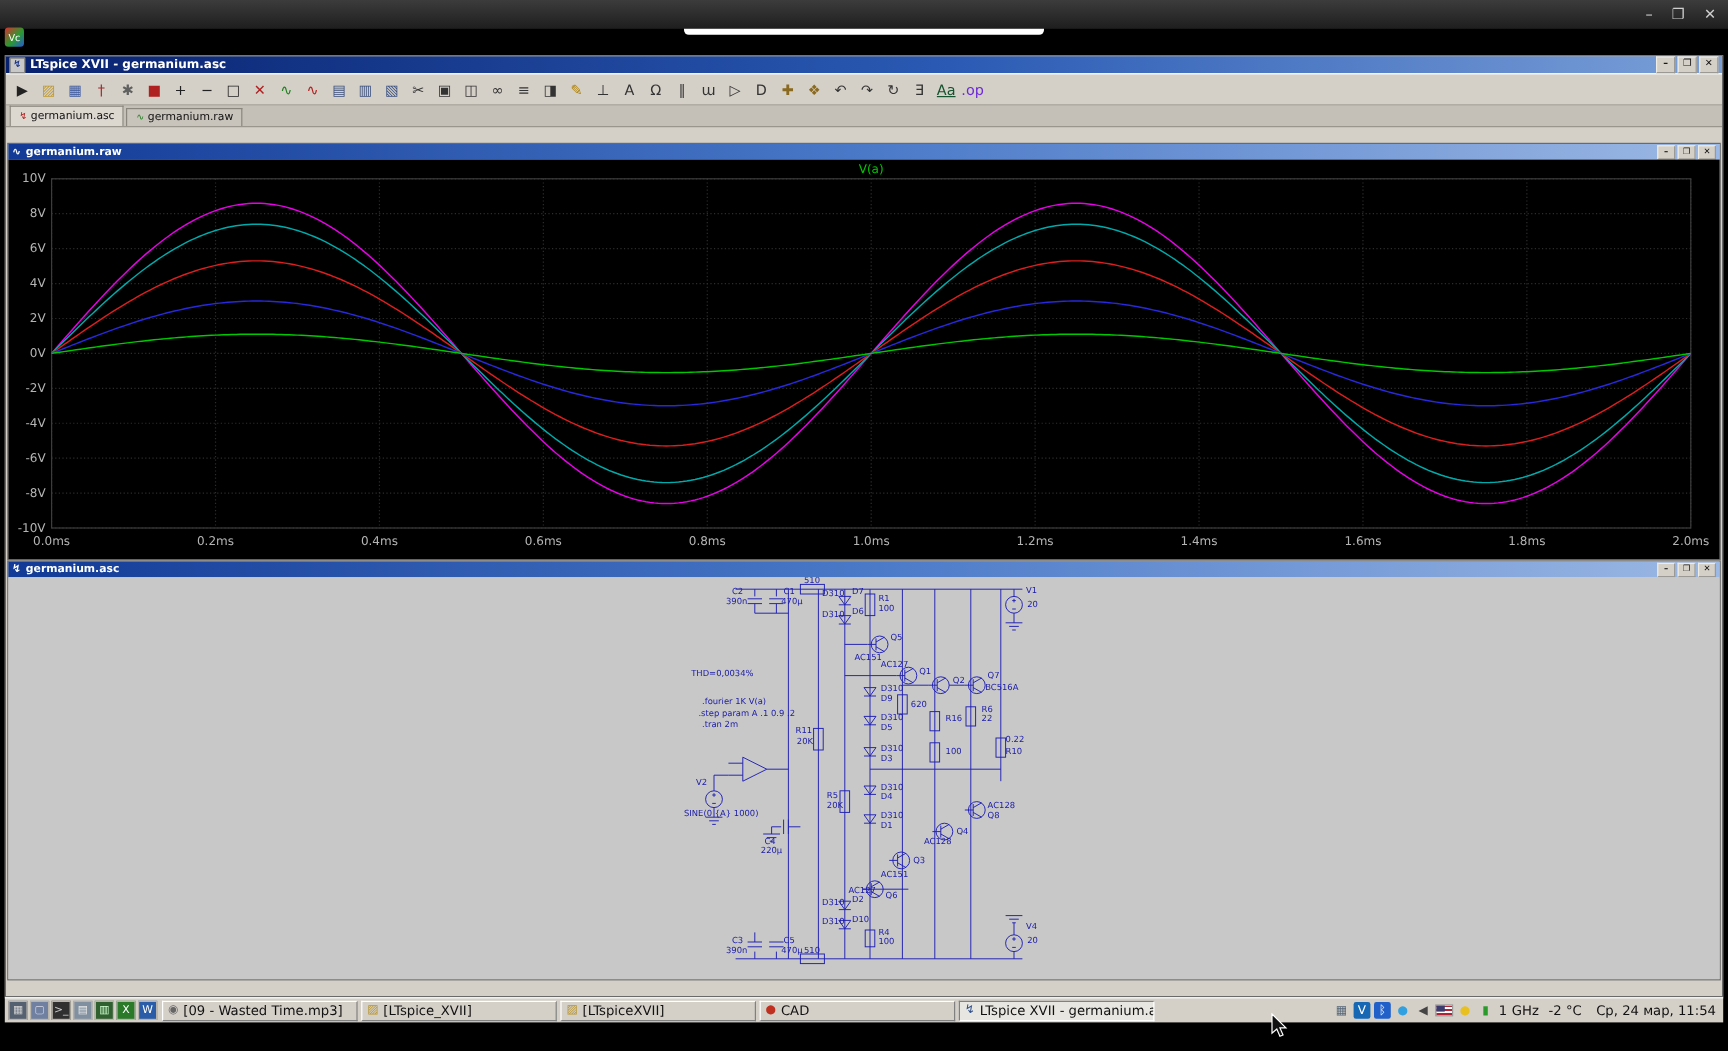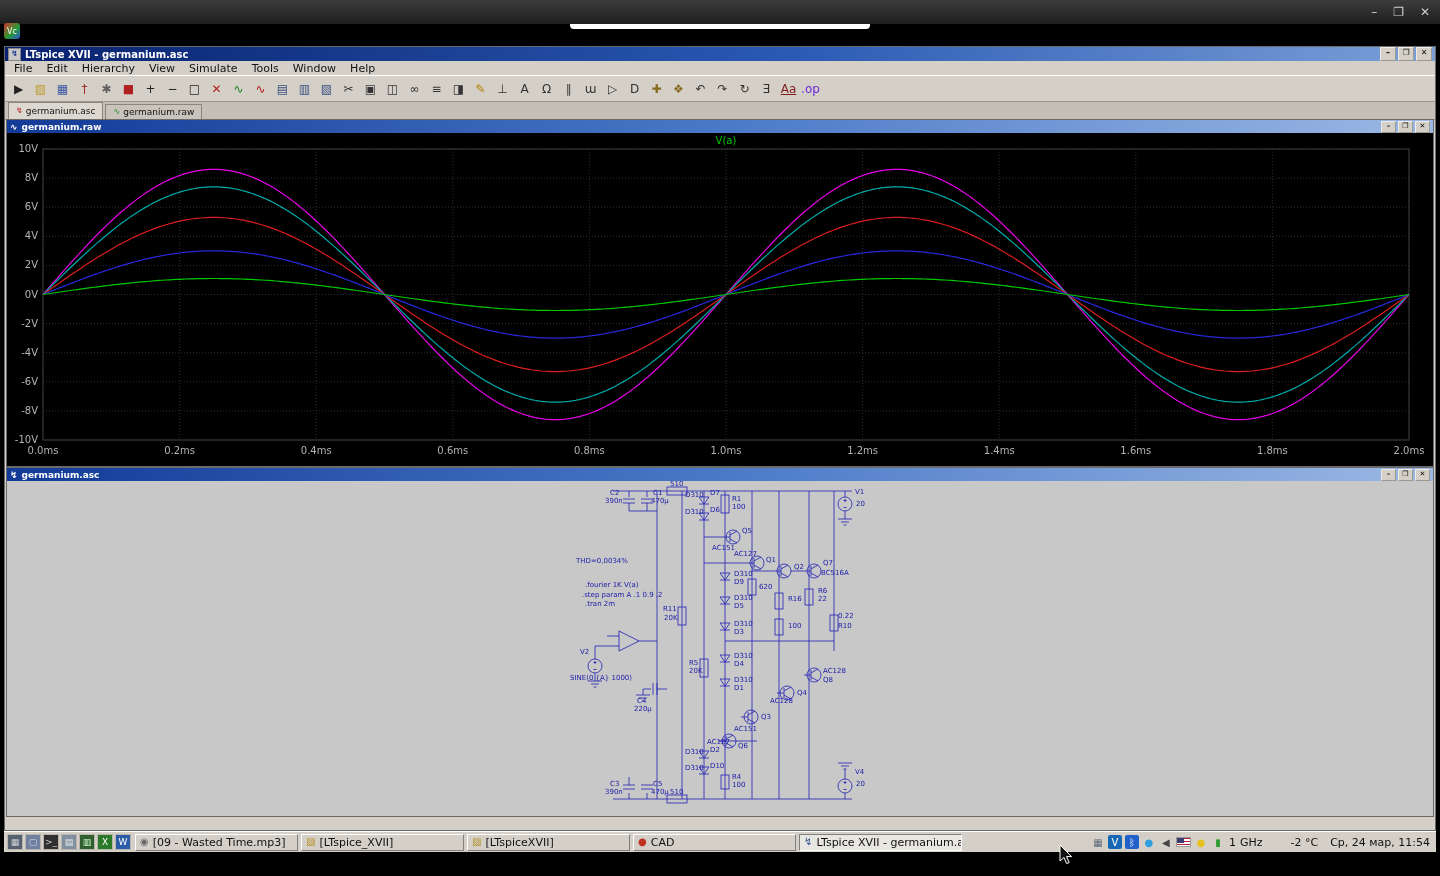--- a/index.html
+++ b/index.html
@@ -90,30 +90,20 @@
   <div class="lt-window">
     <div class="lt-titlebar">
       <div class="title-icon">↯</div>
       <span>LTspice XVII - germanium.asc</span>
       <div class="win-buttons">
         <div class="win-btn">–</div>
         <div class="win-btn">❐</div>
         <div class="win-btn">✕</div>
       </div>
     </div>
-    <div class="lt-menubar">
-        <div class="menu-item">File</div>
-        <div class="menu-item">Edit</div>
-        <div class="menu-item">Hierarchy</div>
-        <div class="menu-item">View</div>
-        <div class="menu-item">Simulate</div>
-        <div class="menu-item">Tools</div>
-        <div class="menu-item">Window</div>
-        <div class="menu-item">Help</div>
-      </div>
     <div class="lt-toolbar">
         <div class="tb-btn" style="color: rgb(34, 34, 34);">▶</div>
         <div class="tb-btn" style="color: rgb(192, 154, 48);">▨</div>
         <div class="tb-btn" style="color: rgb(58, 87, 160);">▦</div>
         <div class="tb-btn" style="color: rgb(160, 48, 48);">†</div>
         <div class="tb-btn" style="color: rgb(96, 96, 96);">✱</div>
         <div class="tb-btn" style="color: rgb(176, 32, 32);">■</div>
         <div class="tb-btn" style="color: rgb(34, 34, 34);">+</div>
         <div class="tb-btn" style="color: rgb(34, 34, 34);">−</div>
         <div class="tb-btn" style="color: rgb(34, 34, 34);">□</div>
@@ -136,21 +126,21 @@
         <div class="tb-btn" style="color: rgb(51, 51, 51);">∥</div>
         <div class="tb-btn" style="color: rgb(51, 51, 51);">ɯ</div>
         <div class="tb-btn" style="color: rgb(51, 51, 51);">▷</div>
         <div class="tb-btn" style="color: rgb(51, 51, 51);">D</div>
         <div class="tb-btn" style="color: rgb(138, 106, 32);">✚</div>
         <div class="tb-btn" style="color: rgb(138, 106, 32);">❖</div>
         <div class="tb-btn" style="color: rgb(51, 51, 51);">↶</div>
         <div class="tb-btn" style="color: rgb(51, 51, 51);">↷</div>
         <div class="tb-btn" style="color: rgb(51, 51, 51);">↻</div>
         <div class="tb-btn" style="color: rgb(51, 51, 51);">Ǝ</div>
-        <div class="tb-btn" style="color: #7f1d1d; text-decoration: underline;">Aa</div>
+        <div class="tb-btn" style="color: #14532d; text-decoration: underline;">Aa</div>
         <div class="tb-btn" style="color: #6d28d9;">.op</div>
       </div>
     <div class="lt-tabbar">
         <div class="tab active">
           <span class="tab-icon" style="color: rgb(176, 32, 32);">↯</span>
           <span>germanium.asc</span>
         </div>
         <div class="tab">
           <span class="tab-icon" style="color: rgb(32, 128, 32);">∿</span>
           <span>germanium.raw</span>
@@ -495,21 +485,21 @@
           <div class="tray-icon" style="color: rgb(48, 160, 224);">●</div>
           <div class="tray-icon" style="color: rgb(68, 68, 68);">◀</div>
           <div class="tray-flag">
             <i></i>
           </div>
           <div class="tray-icon" style="color: rgb(232, 192, 32);">●</div>
           <div class="tray-icon" style="color: rgb(42, 154, 42);">▮</div>
         </span>
       <span class="tray-text">1</span>
       <span class="tray-text">GHz</span>
-      <span class="tray-text" style="margin-left:24px;">-2 °C</span>
+      <span class="tray-text" style="margin-left:4px;">-2 °C</span>
       <span class="tray-text" style="margin-left:8px;">Ср, 24 мар, 11:54</span>
     </div>
   </div>
 
   <div class="cursor">
     <svg width="16" height="22" viewBox="0 0 16 22">
       <path d="M1,1 L1,17 L5,13.5 L7.6,19.6 L10.2,18.5 L7.6,12.6 L12.6,12.6 Z" fill="#111" stroke="#fff" stroke-width="1"></path>
     </svg>
   </div>
 </div>

